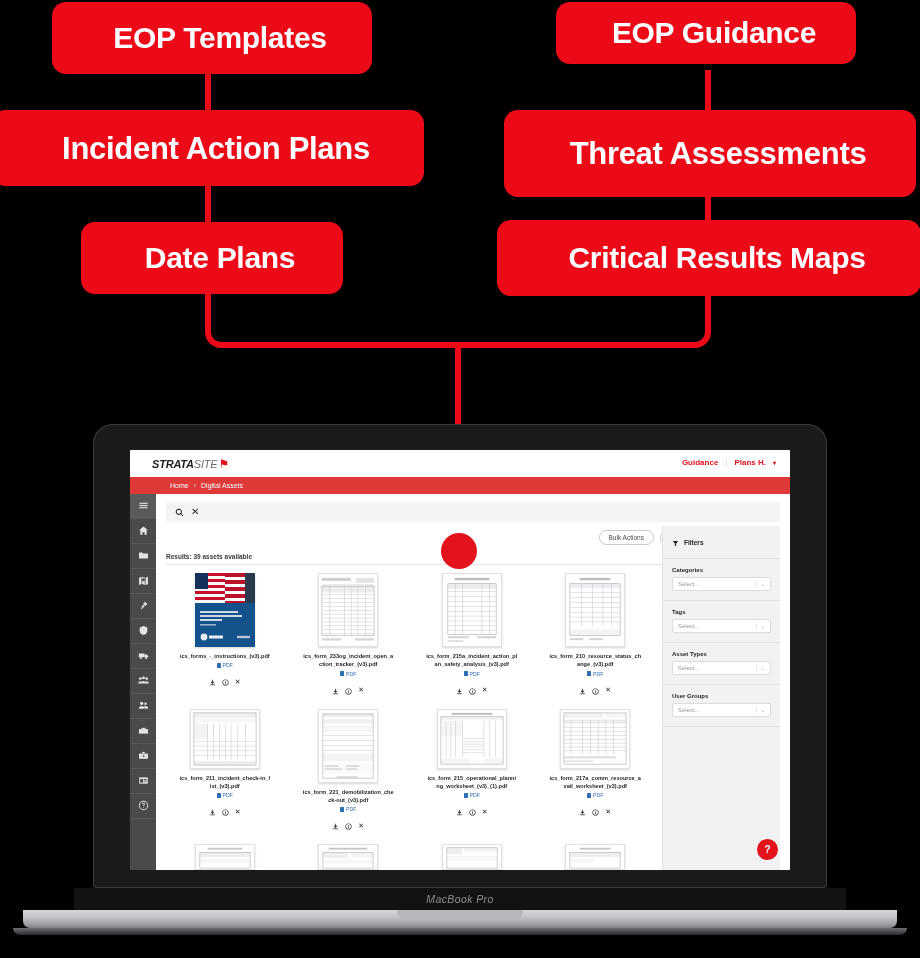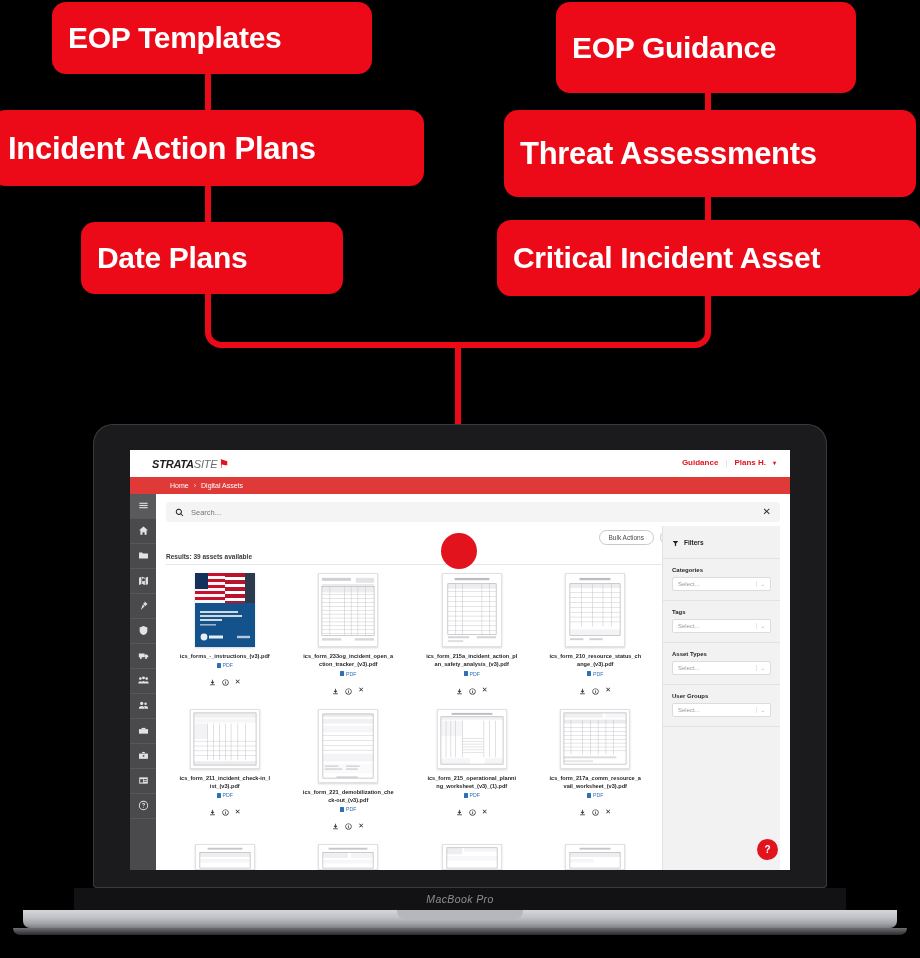--- a/index.html
+++ b/index.html
@@ -10,29 +10,29 @@
     overflow: hidden;
   }
   #stage { position: relative; width: 920px; height: 958px; background: #000; }
 
   
   .flow-node {
     position: absolute;
     background: #ec0918;
     border-radius: 14px;
     color: #fff;
-    display: flex; align-items: center; justify-content: flex-start;
+    display: flex; align-items: center; justify-content: center;
     font-weight: 700;
     letter-spacing: -0.3px;
     text-align: center;
     line-height: 1;
     padding-left: 16px;
   }
   #node-eop-templates { left: 52px;  top: 2px;   width: 320px; height: 72px; font-size: 30px; }
-  #node-eop-guidance  { left: 556px; top: 2px;   width: 300px; height: 91px; font-size: 30px; }
+  #node-eop-guidance  { left: 556px; top: 2px;   width: 300px; height: 62px; font-size: 30px; }
   #node-iap           { left: -8px;  top: 110px; width: 432px; height: 76px; font-size: 31px; }
   #node-threat        { left: 504px; top: 110px; width: 412px; height: 87px; font-size: 31px; }
   #node-floor-plans   { left: 81px;  top: 222px; width: 262px; height: 72px; font-size: 30px; }
   #node-cim           { left: 497px; top: 220px; width: 424px; height: 76px; font-size: 30px; }
 
   .conn { position: absolute; background: #ec0918; }
   
   #c-v1 { left: 205px; top: 70px;  width: 6px; height: 46px; }
   #c-v2 { left: 705px; top: 70px;  width: 6px; height: 46px; }
   #c-v3 { left: 205px; top: 182px; width: 6px; height: 46px; }
@@ -232,21 +232,21 @@
     <div class="flow-node" id="node-iap">
       <span>Incident Action Plans</span>
     </div>
     <div class="flow-node" id="node-threat">
       <span>Threat Assessments</span>
     </div>
     <div class="flow-node" id="node-floor-plans">
       <span>Date Plans</span>
     </div>
     <div class="flow-node" id="node-cim">
-      <span>Critical Incident Asset</span>
+      <span>Critical Results Maps</span>
     </div>
 
     <div class="conn" id="c-v1"></div>
     <div class="conn" id="c-v2"></div>
     <div class="conn" id="c-v3"></div>
     <div class="conn" id="c-v4"></div>
     <div id="c-u"></div>
     <div class="conn" id="c-drop"></div>
     <div id="c-dot"></div>
   </div>
@@ -390,21 +390,20 @@
           </div>
 
           <div id="main">
 
             <div id="searchbar">
               <span id="search-icon">
                 <svg viewBox="0 0 16 16">
                     <path d="M6.8 1.4a5.4 5.4 0 1 0 3.3 9.7l3.4 3.4 1.1-1.1-3.4-3.4A5.4 5.4 0 0 0 6.8 1.4zm0 1.6a3.8 3.8 0 1 1 0 7.6 3.8 3.8 0 0 1 0-7.6z"></path>
                   </svg>
               </span>
-              <input id="search-input" type="text" placeholder="Search..." style="">
               <span id="search-clear">✕</span>
             </div>
 
             <div id="actionbar">
               <div class="pill">Bulk Actions</div>
               <div class="pill">Add Assets</div>
               <div class="pill primary">
                 <span>Sort By Date</span><span class="caret">▾</span>
               </div>
             </div>

